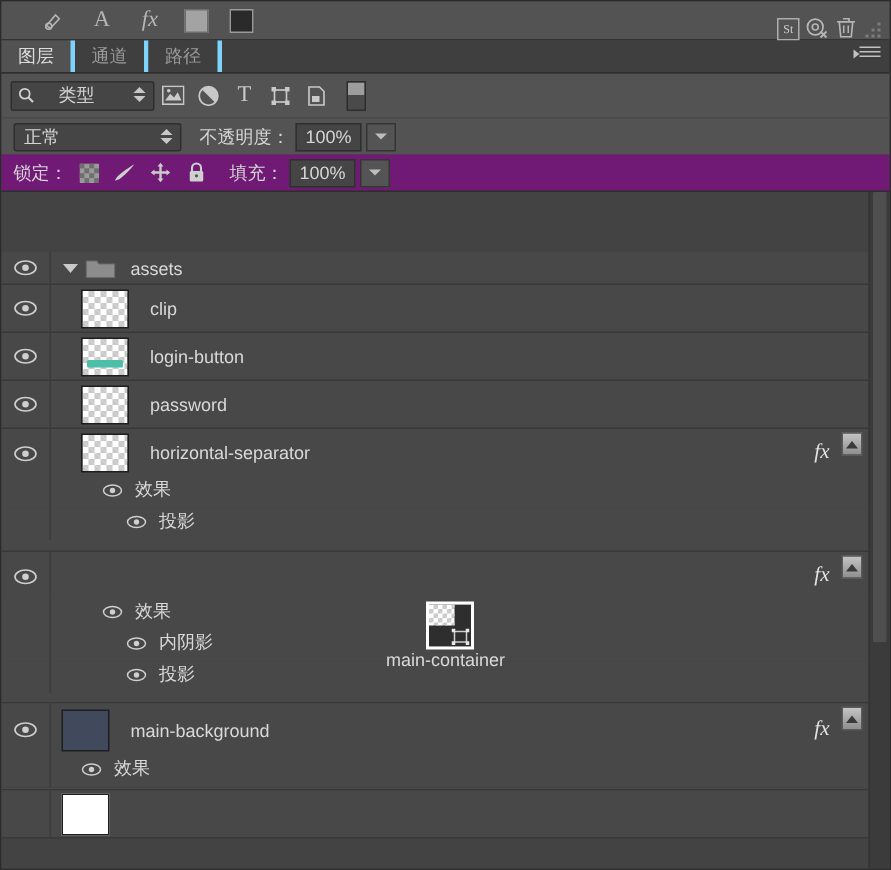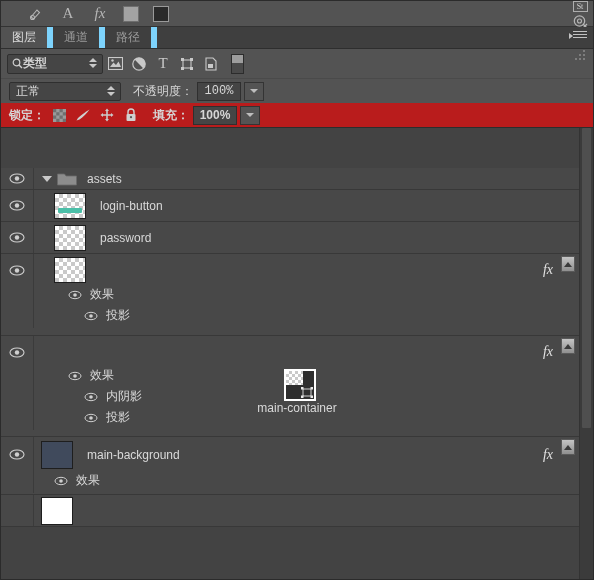--- a/index.html
+++ b/index.html
@@ -19,21 +19,21 @@
 
   
   .topbar {
     height: 26px; flex: 0 0 26px;
     background: #535353;
     border-bottom: 1px solid #333;
     display: flex; align-items: center;
     position: relative;
   }
   .topbar-left { display: flex; align-items: center; padding-left: 26px; gap: 14px; }
-  .topbar-right { position: absolute; right: 4px; top: 0; height: 26px; display: flex; align-items: center; gap: 2px; flex-direction: column; }
+  .topbar-right { position: absolute; right: 4px; top: 0; height: 26px; display: flex; align-items: flex-end; gap: 2px; }
   .tb-ico { width: 18px; height: 18px; display: flex; align-items: center; justify-content: center; color: #b6b6b6; }
   .swatch { width: 16px; height: 16px; border: 1px solid #6e6e6e; }
   .sw-light { background: #a3a3a3; }
   .sw-dark  { background: #2a2a2a; border-color: #9a9a9a; }
   .st-badge {
     width: 15px; height: 15px; border: 1px solid #aeaeae;
     font-size: 8px; color: #cfcfcf; display: flex; align-items: center; justify-content: center;
     font-family: "Liberation Serif", serif;
   }
   .grip { width: 14px; height: 14px; position: relative; }
@@ -42,21 +42,21 @@
   
   .tabsrow {
     height: 22px; flex: 0 0 22px;
     background: #3f3f3f;
     border-bottom: 1px solid #2e2e2e;
     display: flex; align-items: stretch; position: relative;
   }
   .tab {
     padding: 0 11px; display: flex; align-items: center;
     font-size: 12px; color: #9a9a9a;
-    border-right: 6px solid #7dd3fc;
+    border-right: 3px solid #7dd3fc;
     background: #3f3f3f;
   }
   .tab.active { background: #525252; color: #dcdcdc; }
   .panel-menu { position: absolute; right: 6px; top: 4px; width: 14px; height: 14px; }
   .panel-menu i { display:block; height:1px; background:#c2c2c2; margin-bottom:2px; }
   .panel-menu i:nth-child(1){ width:14px }
   .panel-menu i:nth-child(2){ width:14px }
   .panel-menu i:nth-child(3){ width:14px }
   .panel-menu .tri { position:absolute; left:-4px; top:2px; width:0;height:0;
     border-left:4px solid #c2c2c2;border-top:3px solid transparent;border-bottom:3px solid transparent;}
@@ -66,55 +66,54 @@
     height: 30px; flex: 0 0 30px; background: #535353;
     display: flex; align-items: center; padding: 0 6px; gap: 0px;
     border-bottom: 1px solid #4a4a4a;
   }
   .kindsel {
     width: 96px; height: 20px; background: #454545;
     border: 1px solid #2f2f2f; border-radius: 2px;
     display: flex; align-items: center; padding: 0 4px;
     color: #d2d2d2; font-size: 12px; position: relative;
   }
-  .kindsel .lbl { margin-left: 0; font-weight: bold; }
+  .kindsel .lbl { margin-left: 16px; }
   .spin { position: absolute; right: 5px; top: 3px; display:flex; flex-direction:column; gap:2px; }
   .spin .up { width:0;height:0;border-left:4px solid transparent;border-right:4px solid transparent;border-bottom:4px solid #c8c8c8; }
   .spin .dn { width:0;height:0;border-left:4px solid transparent;border-right:4px solid transparent;border-top:4px solid #c8c8c8; }
   .fbtn { width: 24px; height: 22px; display:flex; align-items:center; justify-content:center; color:#c9c9c9; }
   .fbtn:first-of-type { margin-left: 6px; }
   .toggle-sw { width: 13px; height: 20px; border: 1px solid #2c2c2c; background: linear-gradient(#9d9d9d 0 45%, #4a4a4a 45% 100%); margin-left: 8px; }
 
   
   .blendrow {
     height: 24px; flex: 0 0 24px; background: #535353;
-    display: flex; align-items: center; padding: 0 8px; font-family: Liberation Mono, monospace;
+    display: flex; align-items: center; padding: 0 8px;
   }
   .blendsel {
     width: 112px; height: 19px; background: #454545; border: 1px solid #2f2f2f; border-radius: 2px;
     color: #d6d6d6; font-size: 12px; display:flex; align-items:center; padding: 0 6px; position: relative;
   }
   .fieldlbl { color: #d6d6d6; font-size: 12px; margin-left: 12px; }
   .numfield {
     height: 19px; min-width: 44px; background: #454545; border: 1px solid #2f2f2f;
     color: #d6d6d6; font-size: 12px; display:flex; align-items:center; justify-content:center;
     margin-left: 4px; padding: 0 5px;
   }
   .dropbtn {
     width: 20px; height: 19px; background: #545454; border: 1px solid #343434;
     margin-left: 3px; display:flex; align-items:center; justify-content:center;
   }
   .dropbtn .tri { width:0;height:0;border-left:4px solid transparent;border-right:4px solid transparent;border-top:4px solid #bdbdbd; }
 
   
   .lockrow {
-    height: 25px; flex: 0 0 25px; background: #b91c1c;
+    height: 25px; flex: 0 0 25px; background: #701a75;
     display: flex; align-items: center; padding: 0 8px;
     border-bottom: 1px solid #2d2d2d;
-    font-weight: bold;
   }
   .lockico { width: 20px; height: 18px; display:flex; align-items:center; justify-content:center; color:#c4c4c4; margin-left: 4px; }
 
   
   .listwrap { flex: 1 1 auto; position: relative; overflow: hidden; background: #434343; }
   .list { position: absolute; left:0; top:0; right: 14px; bottom: 0; margin-top: 40px; }
   .row {
     position: relative; display: flex; align-items: center;
     border-bottom: 1px solid #383838;
     background: #484848;
@@ -340,20 +339,30 @@
         </div>
         <div class="tricell" style="margin-left:5px">
             <span class="tri-open"></span>
           </div>
         <svg width="20" height="15" viewBox="0 0 20 15" style="margin-left:2px">
             <path d="M0.5 3 h7 l1.5 2 h10.5 v9 h-19 Z" fill="#8c8c8c" stroke="#6a6a6a" stroke-width="0.8"></path>
           </svg>
         <span class="lname" style="margin-left:10px">assets</span>
       </div>
 
+      <div class="row" style="height:32px">
+        <div class="eyecell">
+          <svg class="eye" viewBox="0 0 16 11">
+              <ellipse cx="8" cy="5.5" rx="7" ry="4.5" fill="none" stroke="#cfcfcf" stroke-width="1.1"></ellipse>
+              <circle cx="8" cy="5.5" r="2.2" fill="#cfcfcf"></circle>
+            </svg>
+        </div>
+        <div class="thumb" style="margin-left:20px"></div>
+        <span class="lname">clip</span>
+      </div>
 
       <div class="row" style="height:32px">
         <div class="eyecell">
           <svg class="eye" viewBox="0 0 16 11">
               <ellipse cx="8" cy="5.5" rx="7" ry="4.5" fill="none" stroke="#cfcfcf" stroke-width="1.1"></ellipse>
               <circle cx="8" cy="5.5" r="2.2" fill="#cfcfcf"></circle>
             </svg>
         </div>
         <div class="thumb" style="margin-left:20px">
           <div style="position:absolute;left:3px;right:3px;bottom:5px;height:5px;background:#4bbfa8;border-radius:1px;"></div>
@@ -374,20 +383,21 @@
 
 
       <div class="row sub" style="height:32px">
         <div class="eyecell">
           <svg class="eye" viewBox="0 0 16 11">
               <ellipse cx="8" cy="5.5" rx="7" ry="4.5" fill="none" stroke="#cfcfcf" stroke-width="1.1"></ellipse>
               <circle cx="8" cy="5.5" r="2.2" fill="#cfcfcf"></circle>
             </svg>
         </div>
         <div class="thumb" style="margin-left:20px"></div>
+        <span class="lname">horizontal-separator</span>
         <span class="fxcell">
             <span class="fx">fx</span>
           </span>
         <span class="collapse-btn">
             <span class="tri"></span>
           </span>
       </div>
       <div class="efrow">
         <div class="eyecell"></div>
         <span style="margin-left:34px;display:flex;align-items:center;">

